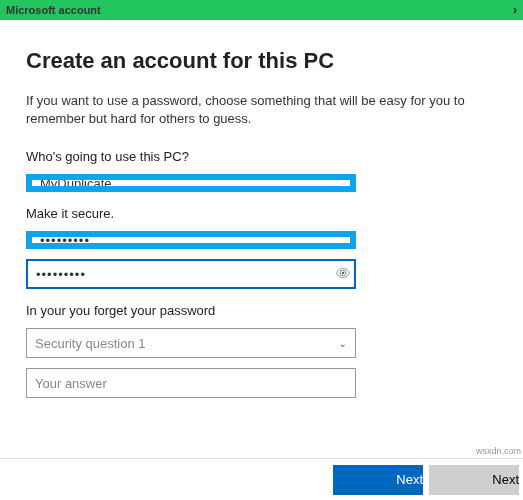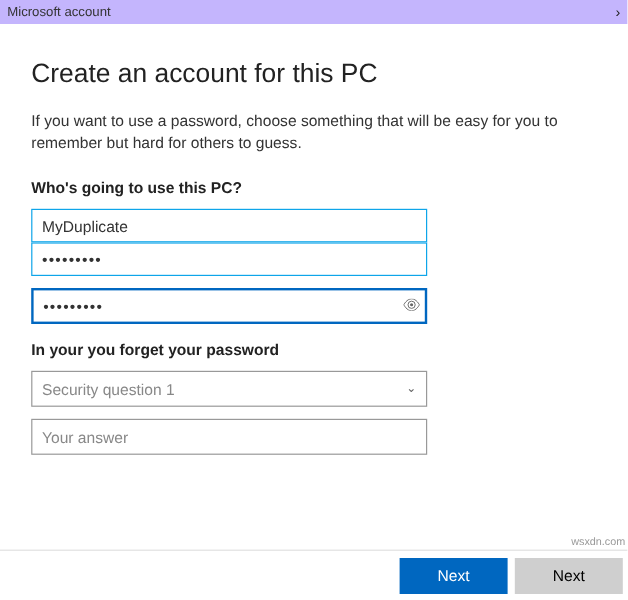--- a/index.html
+++ b/index.html
@@ -10,58 +10,59 @@
     }
     body {
       width: 523px;
       height: 500px;
       background: #fff;
       position: relative;
       overflow: hidden;
     }
     .titlebar {
       height: 20px;
-      background: #c4b5fd;
+      background: #22c55e;
       display: flex;
       align-items: center;
       justify-content: space-between;
       padding: 0 6px;
       font-size: 11px;
       color: #333;
+      font-weight: bold;
     }
     .titlebar-chevron {
       font-size: 12px;
       color: #222;
     }
     .content {
       padding: 28px 26px 0 26px;
     }
     h1 {
       font-size: 22px;
-      font-weight: 400;
+      font-weight: 700;
       color: #222;
       margin-bottom: 18px;
     }
     .desc {
       font-size: 13px;
       color: #333;
       line-height: 1.35;
       margin-bottom: 22px;
     }
     .field-label {
       font-size: 13px;
-      font-weight: 700;
+      font-weight: 400;
       color: #222;
       margin-bottom: 10px;
       margin-top: 14px;
     }
     .text-input {
       width: 330px;
-      height: 28px;
-      border: 1px solid #0ea5e9;
+      height: 18px;
+      border: 6px solid #0ea5e9;
       padding: 0 8px;
       font-size: 13px;
       color: #333;
       background: #fff;
       outline: none;
       display: block;
     }
     .pw-wrap {
       width: 330px;
       position: relative;
@@ -125,20 +126,21 @@
       border-top: 1px solid #e0e0e0;
       background:#fff;
     }
     .btn {
       width: 90px;
       height: 30px;
       border: none;
       font-size: 13px;
       cursor: pointer;
       color: #222;
+      text-align: right;
     }
     .btn-primary {
       background: #0067c0;
       color: #fff;
     }
     .btn-secondary {
       background: #cfcfcf;
       color: #000;
     }
     .watermark {
@@ -159,20 +161,21 @@
   <span class="titlebar-chevron">›</span>
 </div>
 
 <div class="content">
   <h1>Create an account for this PC</h1>
   <p class="desc">If you want to use a password, choose something that will be easy for you to remember but hard for others to guess.</p>
 
   <div class="field-label">Who's going to use this PC?</div>
   <input class="text-input" type="text" value="MyDuplicate" style="">
 
+  <div class="field-label">Make it secure.</div>
 
   <div class="pw-wrap">
     <input class="text-input" type="text" value="•••••••••" style="">
   </div>
 
   <div class="pw-wrap pw-focused">
     <input class="text-input" type="text" value="•••••••••" style="">
     <span class="reveal-eye">
       <svg width="14" height="10" viewBox="0 0 14 10">
         <path d="M7 0 C3 0 0.5 5 0.5 5 S3 10 7 10 13.5 5 13.5 5 11 0 7 0 Z M7 8 A3 3 0 1 1 7 2 A3 3 0 1 1 7 8 Z" fill="none" stroke="#666" stroke-width="0.8"></path>

